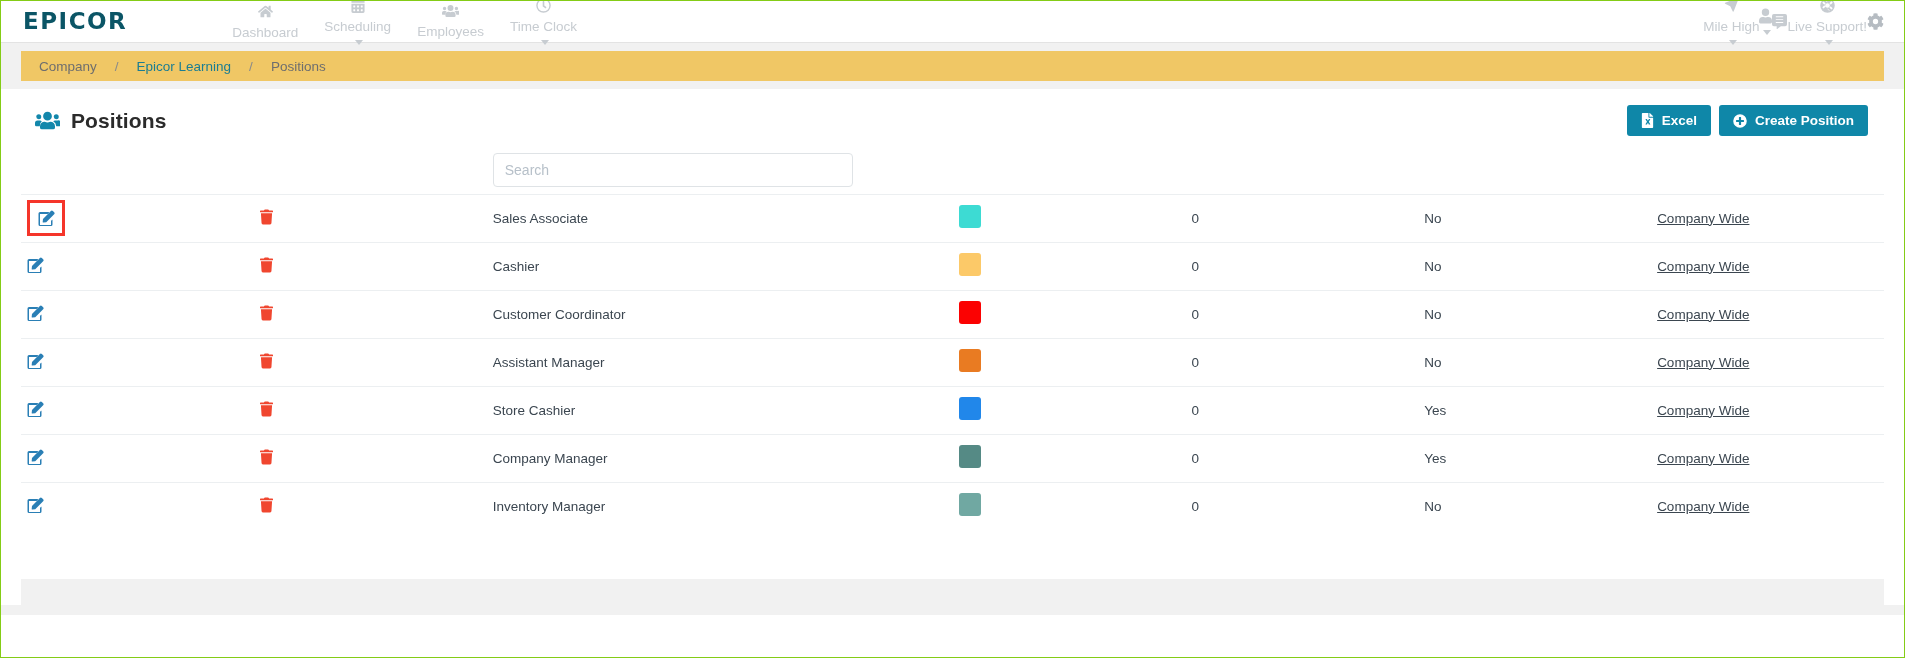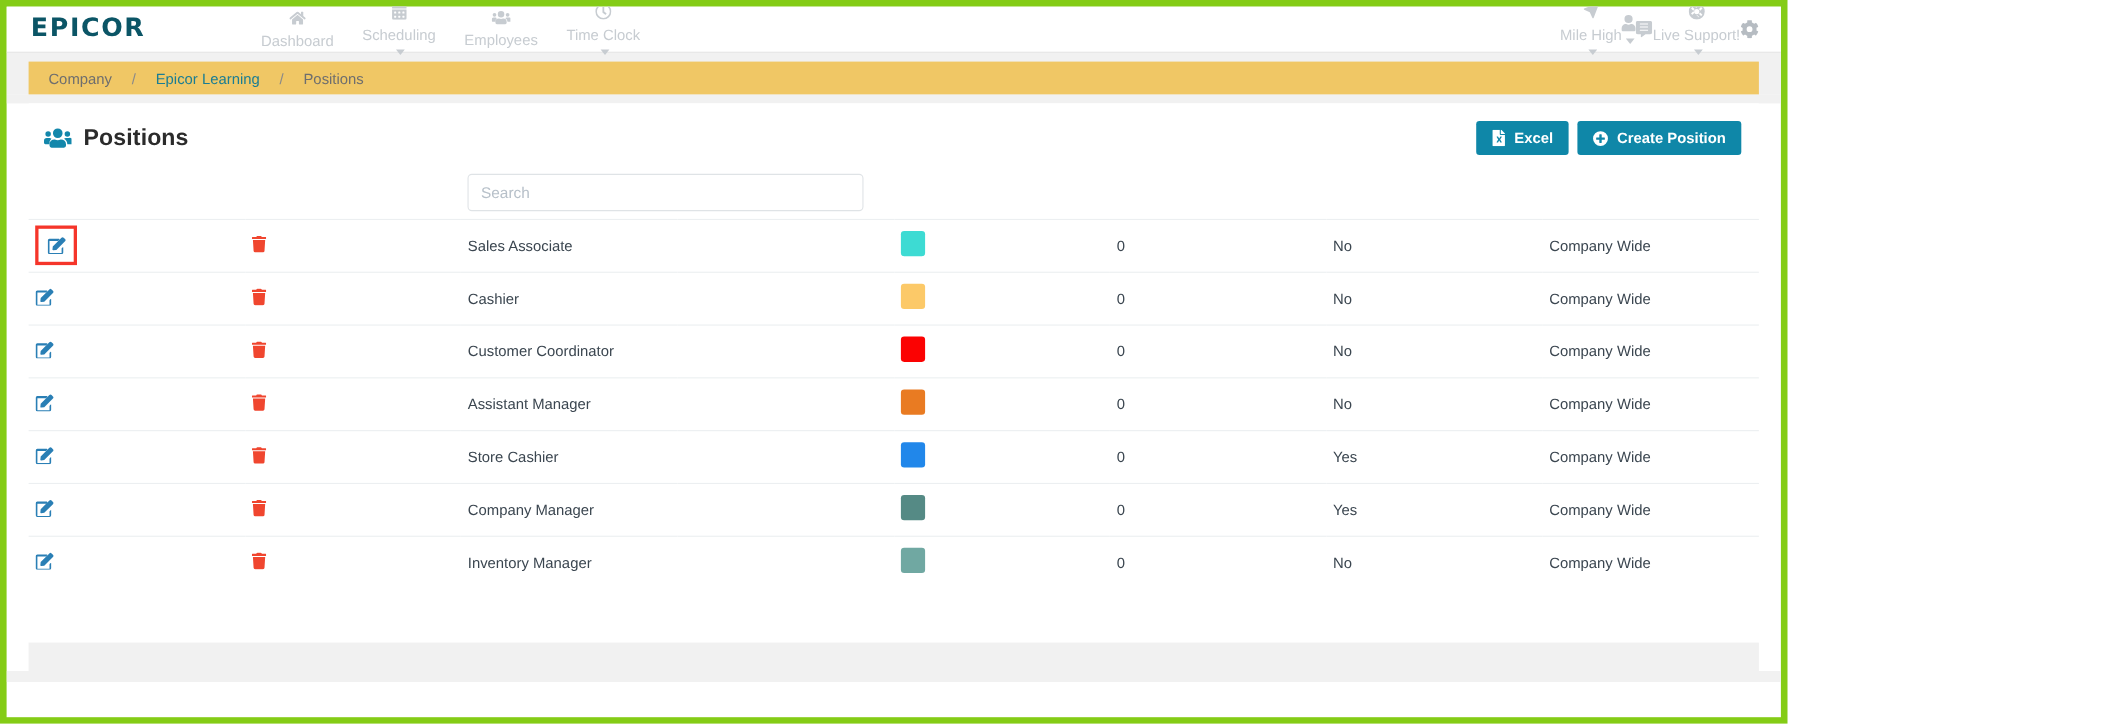--- a/index.html
+++ b/index.html
@@ -4,22 +4,22 @@
 <style>
   * { box-sizing: border-box; margin: 0; padding: 0; }
   html, body {
     width: 1919px; height: 658px;
     font-family: "Liberation Sans", sans-serif;
     background: #ffffff;
     overflow: hidden;
   }
   .page-frame {
     position: relative;
-    width: 1625px; height: 658px;
-    border: 6px solid #84cc16;
+    width: 1905px; height: 658px;
+    border: 1px solid #84cc16;
     background: #ffffff;
     overflow: hidden;
   }
 
   
   .navbar {
     position: relative;
     height: 42px;
     background: #ffffff;
     border-bottom: 1px solid #e3e3e3;
@@ -195,21 +195,21 @@
     border: 3px solid #f5352a;
   }
   .swatch {
     width: 22px; height: 23px;
     border-radius: 3px;
     display: inline-block;
   }
   .cell-color { padding-left: 10px; }
   .cell-sort { padding-left: 10px; }
   .cell-admin { padding-left: 6px; }
-  .cell-scope { padding-left: 6px; }
+  .cell-scope { padding-left: 6px; text-decoration: underline; }
 
   .panel-footer { height: 26px; background: #f1f1f1; margin: 0 20px; }
   .bottom-fill { background: #f1f1f1; height: 10px; }
 </style>
 </head>
 <body>
 
 <div class="page-frame">
 
   <div class="navbar">

